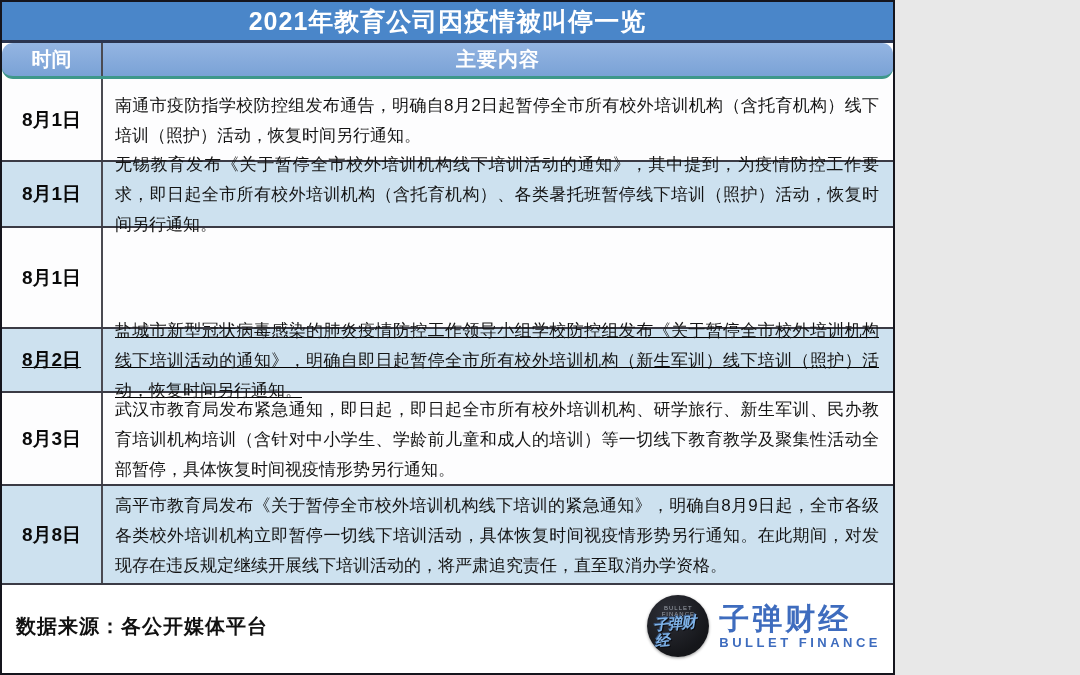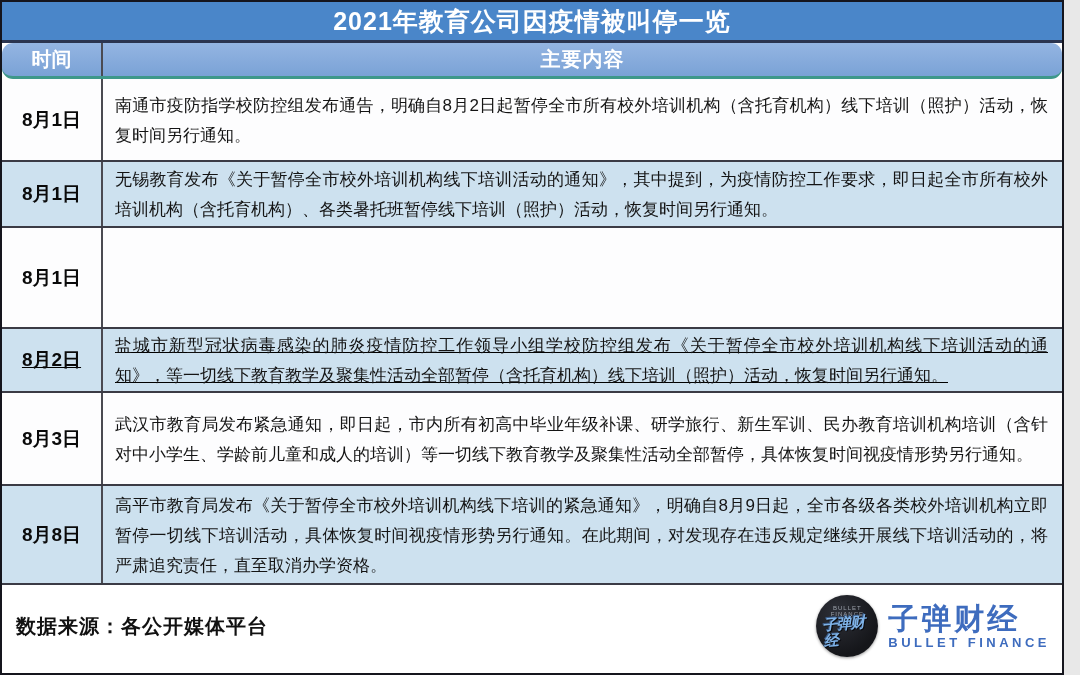--- a/index.html
+++ b/index.html
@@ -1,18 +1,18 @@
 <!DOCTYPE html>
 <html><head>
 <meta charset="utf-8">
 <style>
   * { margin: 0; padding: 0; box-sizing: border-box; }
   html, body { background: #e8e8e8; }
   .frame {
-    width: 1064px; height: 675px;
+    width: 895px; height: 675px;
     background: #ffffff;
     border: 2px solid #15151d;
     font-family: "Liberation Sans", sans-serif;
     overflow: hidden;
     position: relative;
   }
   .title-bar {
     height: 41px;
     background: #4a86c9;
     border-bottom: 3px solid #2b3550;
@@ -106,26 +106,26 @@
     <div class="c-date">8月1日</div>
     <div class="c-text">无锡教育发布《关于暂停全市校外培训机构线下培训活动的通知》，其中提到，为疫情防控工作要求，即日起全市所有校外培训机构（含托育机构）、各类暑托班暂停线下培训（照护）活动，恢复时间另行通知。</div>
   </div>
 
   <div class="t-row r3">
     <div class="c-date">8月1日</div>
   </div>
 
   <div class="t-row r4 alt">
     <div class="c-date">8月2日</div>
-    <div class="c-text">盐城市新型冠状病毒感染的肺炎疫情防控工作领导小组学校防控组发布《关于暂停全市校外培训机构线下培训活动的通知》，等一切线下教育教学及聚集性活动全部暂停（含托育机构）线下培训（照护）活动，恢复时间另行通知。</div>
+    <div class="c-text">盐城市新型冠状病毒感染的肺炎疫情防控工作领导小组学校防控组发布《关于暂停全市校外培训机构线下培训活动的通知》，明确自即日起暂停全市所有校外培训机构（新生军训）线下培训（照护）活动，恢复时间另行通知。</div>
   </div>
 
   <div class="t-row r5">
     <div class="c-date">8月3日</div>
-    <div class="c-text">武汉市教育局发布紧急通知，即日起，市内所有初高中毕业年级补课、研学旅行、新生军训、民办教育培训机构培训（含针对中小学生、学龄前儿童和成人的培训）等一切线下教育教学及聚集性活动全部暂停，具体恢复时间视疫情形势另行通知。</div>
+    <div class="c-text">武汉市教育局发布紧急通知，即日起，即日起全市所有校外培训机构、研学旅行、新生军训、民办教育培训机构培训（含针对中小学生、学龄前儿童和成人的培训）等一切线下教育教学及聚集性活动全部暂停，具体恢复时间视疫情形势另行通知。</div>
   </div>
 
   <div class="t-row r6 alt">
     <div class="c-date">8月8日</div>
     <div class="c-text">高平市教育局发布《关于暂停全市校外培训机构线下培训的紧急通知》，明确自8月9日起，全市各级各类校外培训机构立即暂停一切线下培训活动，具体恢复时间视疫情形势另行通知。在此期间，对发现存在违反规定继续开展线下培训活动的，将严肃追究责任，直至取消办学资格。</div>
   </div>
 
   <div class="footer">
     <div class="source-text">数据来源：各公开媒体平台</div>
     <div class="logo">

